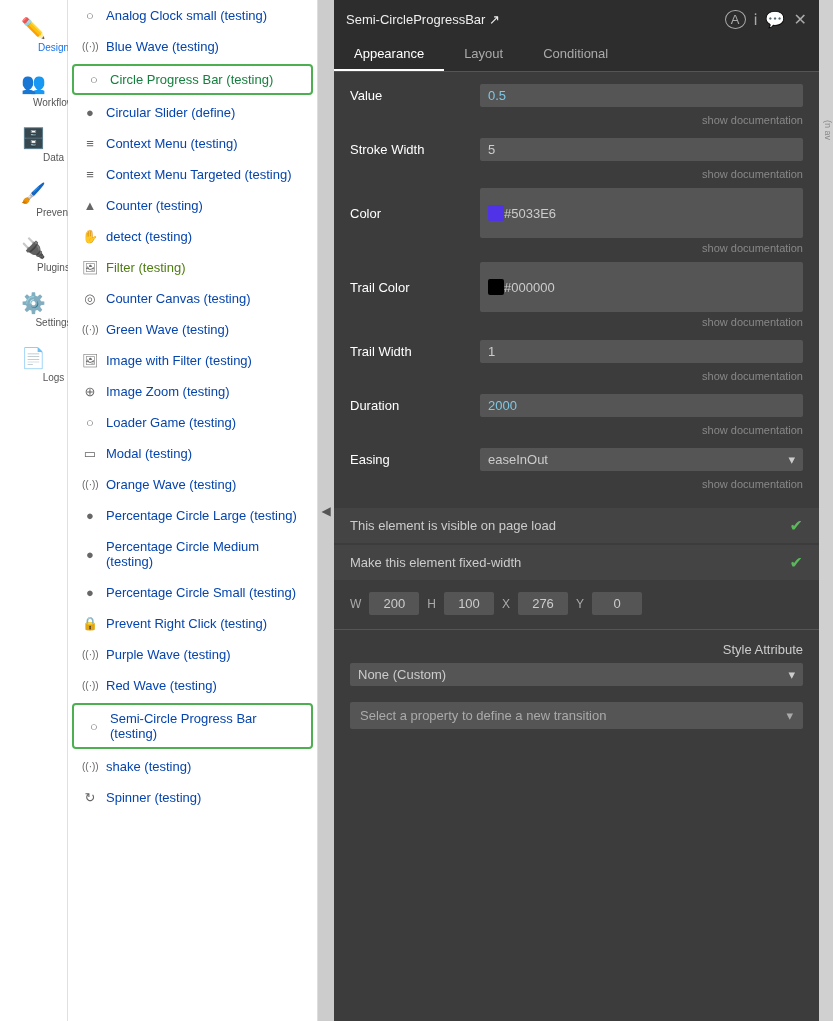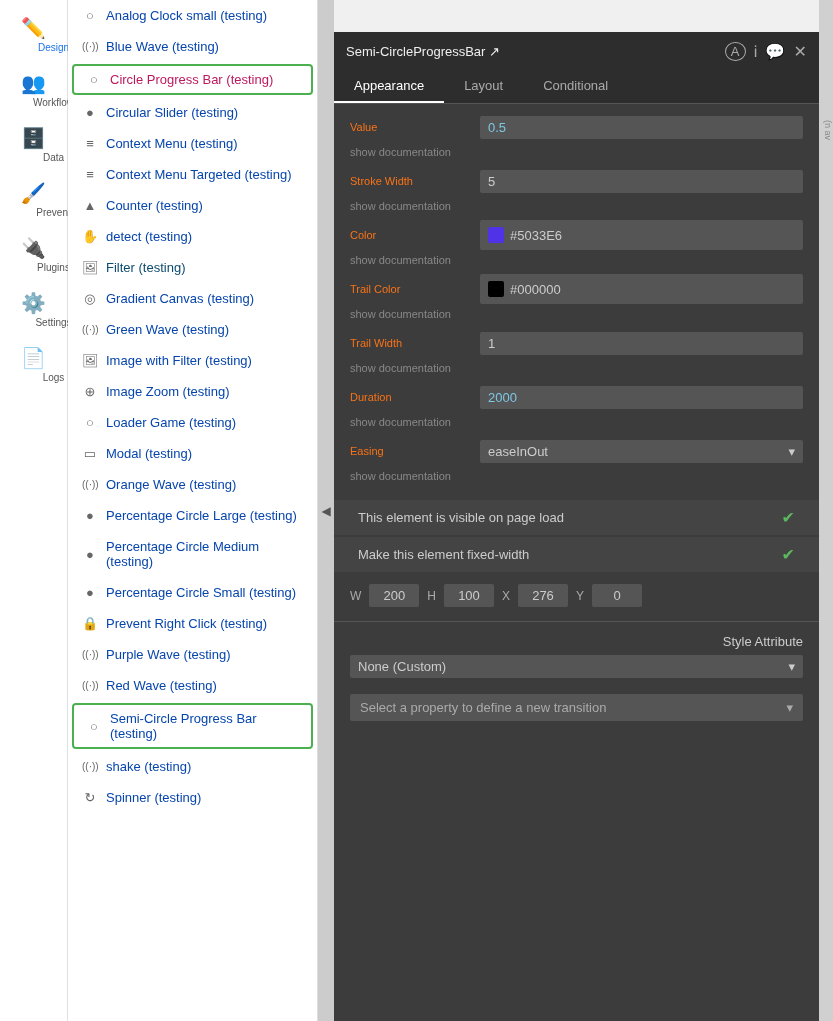--- a/index.html
+++ b/index.html
@@ -92,21 +92,20 @@
     }
 
     
     .properties-panel {
       flex: 1;
       background: #3c3c3c;
       color: #ccc;
       font-size: 13px;
       overflow-y: auto;
       position: relative;
-      margin-top: 32px;
     }
 
     
     .panel-header {
       background: #2d2d2d;
       padding: 8px 12px;
       display: flex;
       align-items: center;
       justify-content: space-between;
       color: #ddd;
@@ -151,49 +150,49 @@
     }
     .form-row {
       display: flex;
       align-items: center;
       margin-bottom: 4px;
       min-height: 30px;
     }
     .form-label {
       width: 130px;
       flex-shrink: 0;
-      color: #f97316;
-      font-size: 11px;
+      color: #ffffff;
+      font-size: 13px;
     }
     .form-input {
       flex: 1;
       background: #555;
       border: none;
       color: #7ec8e3;
       padding: 4px 8px;
       font-size: 13px;
       border-radius: 2px;
       outline: none;
     }
     .form-input.dark-text {
       color: #ccc;
     }
     .show-doc {
+      text-align: right;
       color: #888;
       font-size: 11px;
       margin-bottom: 8px;
       padding-right: 0;
     }
     .color-row {
       display: flex;
       align-items: center;
-      gap: 6px;
       flex: 1;
       background: #555;
-      padding: 7px 8px;
+      padding: 17px 8px;
       border-radius: 2px;
     }
     .color-swatch {
       width: 16px;
       height: 16px;
       border-radius: 2px;
       flex-shrink: 0;
     }
     .color-value {
       color: #ccc;
@@ -207,21 +206,21 @@
       padding: 4px 8px;
       border-radius: 2px;
       justify-content: space-between;
     }
 
     
     .checkbox-row {
       display: flex;
       align-items: center;
       justify-content: space-between;
-      padding: 8px 24px;
+      padding: 8px 16px;
       background: #444;
       margin: 2px 0;
       color: #ccc;
       font-size: 13px;
     }
     .checkmark {
       color: #5cb85c;
       font-size: 16px;
     }
 
@@ -344,49 +343,49 @@
   <div class="component-item">
     <span class="item-icon">○</span>
     <span style="color:#0645ad">Analog Clock small (testing)</span>
   </div>
   <div class="component-item">
     <span class="item-icon" style="font-size:10px">((·))</span>
     <span style="color:#0645ad">Blue Wave (testing)</span>
   </div>
   <div class="component-item selected">
     <span class="item-icon">○</span>
-    <span style="color:#be185d">Circle Progress Bar (testing)</span>
+    <span style="color:#15803d">Circle Progress Bar (testing)</span>
   </div>
   <div class="component-item">
     <span class="item-icon">●</span>
-    <span style="color:#0645ad">Circular Slider (testing)</span>
+    <span style="color:#0645ad">Circular Slider (define)</span>
   </div>
   <div class="component-item">
     <span class="item-icon">≡</span>
     <span style="color:#0645ad">Context Menu (testing)</span>
   </div>
   <div class="component-item">
     <span class="item-icon">≡</span>
     <span style="color:#0645ad">Context Menu Targeted (testing)</span>
   </div>
   <div class="component-item">
     <span class="item-icon">▲</span>
     <span style="color:#0645ad">Counter (testing)</span>
   </div>
   <div class="component-item">
     <span class="item-icon">✋</span>
     <span style="color:#0645ad">detect (testing)</span>
   </div>
   <div class="component-item">
     <span class="item-icon">🖼</span>
-    <span style="color:#0c4a6e">Filter (testing)</span>
+    <span style="color:#4d7c0f">Filter (testing)</span>
   </div>
   <div class="component-item">
     <span class="item-icon">◎</span>
-    <span style="color:#0645ad">Gradient Canvas (testing)</span>
+    <span style="color:#0645ad">Counter Canvas (testing)</span>
   </div>
   <div class="component-item">
     <span class="item-icon" style="font-size:10px">((·))</span>
     <span style="color:#0645ad">Green Wave (testing)</span>
   </div>
   <div class="component-item">
     <span class="item-icon">🖼</span>
     <span style="color:#0645ad">Image with Filter (testing)</span>
   </div>
   <div class="component-item">

